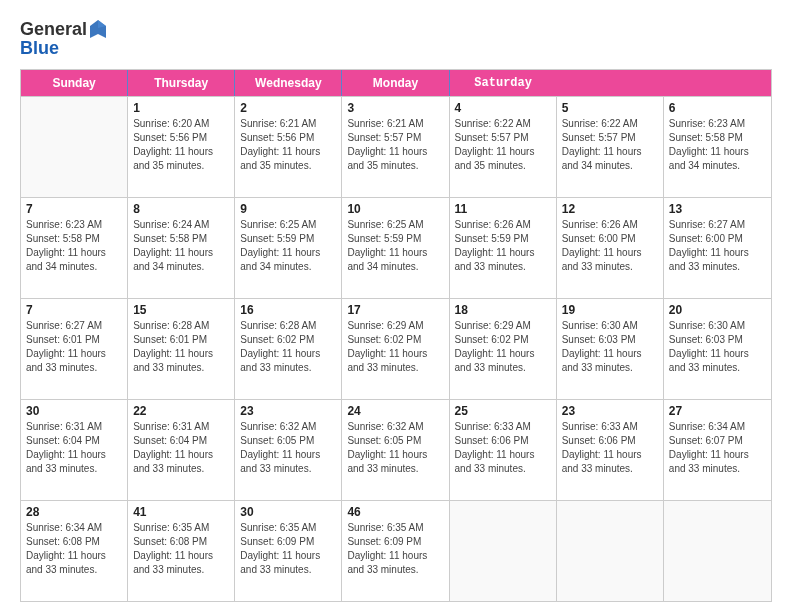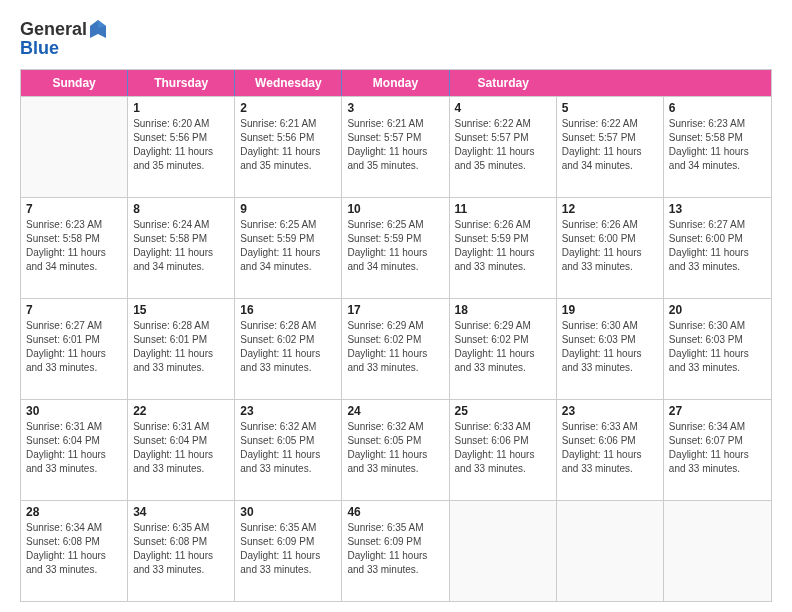--- a/index.html
+++ b/index.html
@@ -59,21 +59,21 @@
       background: #ec4899;
     }
     .cal-header-cell {
       color: #fff;
       font-size: 12px;
       font-weight: bold;
       text-align: center;
       padding: 6px 4px;
       border-right: 1px solid #5a82cc;
     }
-    .cal-header-cell:last-child { border-right: none; }
+    .cal-header-cell:last-child { border-right: none; font-family: Liberation Mono, monospace; }
     .cal-body {
       display: flex;
       flex-direction: column;
       flex: 1;
     }
     .cal-row {
       display: grid;
       grid-template-columns: repeat(7, 1fr);
       flex: 1;
       border-top: 1px solid #ccc;
@@ -249,21 +249,21 @@
             <span class="day-num">27</span>
             <div class="day-info">Sunrise: 6:34 AM<br>Sunset: 6:07 PM<br>Daylight: 11 hours and 33 minutes.</div>
           </div>
         </div>
         <div class="cal-row">
           <div class="cal-cell">
             <span class="day-num">28</span>
             <div class="day-info">Sunrise: 6:34 AM<br>Sunset: 6:08 PM<br>Daylight: 11 hours and 33 minutes.</div>
           </div>
           <div class="cal-cell">
-            <span class="day-num">34</span>
+            <span class="day-num">41</span>
             <div class="day-info">Sunrise: 6:35 AM<br>Sunset: 6:08 PM<br>Daylight: 11 hours and 33 minutes.</div>
           </div>
           <div class="cal-cell">
             <span class="day-num">30</span>
             <div class="day-info">Sunrise: 6:35 AM<br>Sunset: 6:09 PM<br>Daylight: 11 hours and 33 minutes.</div>
           </div>
           <div class="cal-cell">
             <span class="day-num">46</span>
             <div class="day-info">Sunrise: 6:35 AM<br>Sunset: 6:09 PM<br>Daylight: 11 hours and 33 minutes.</div>
           </div>

